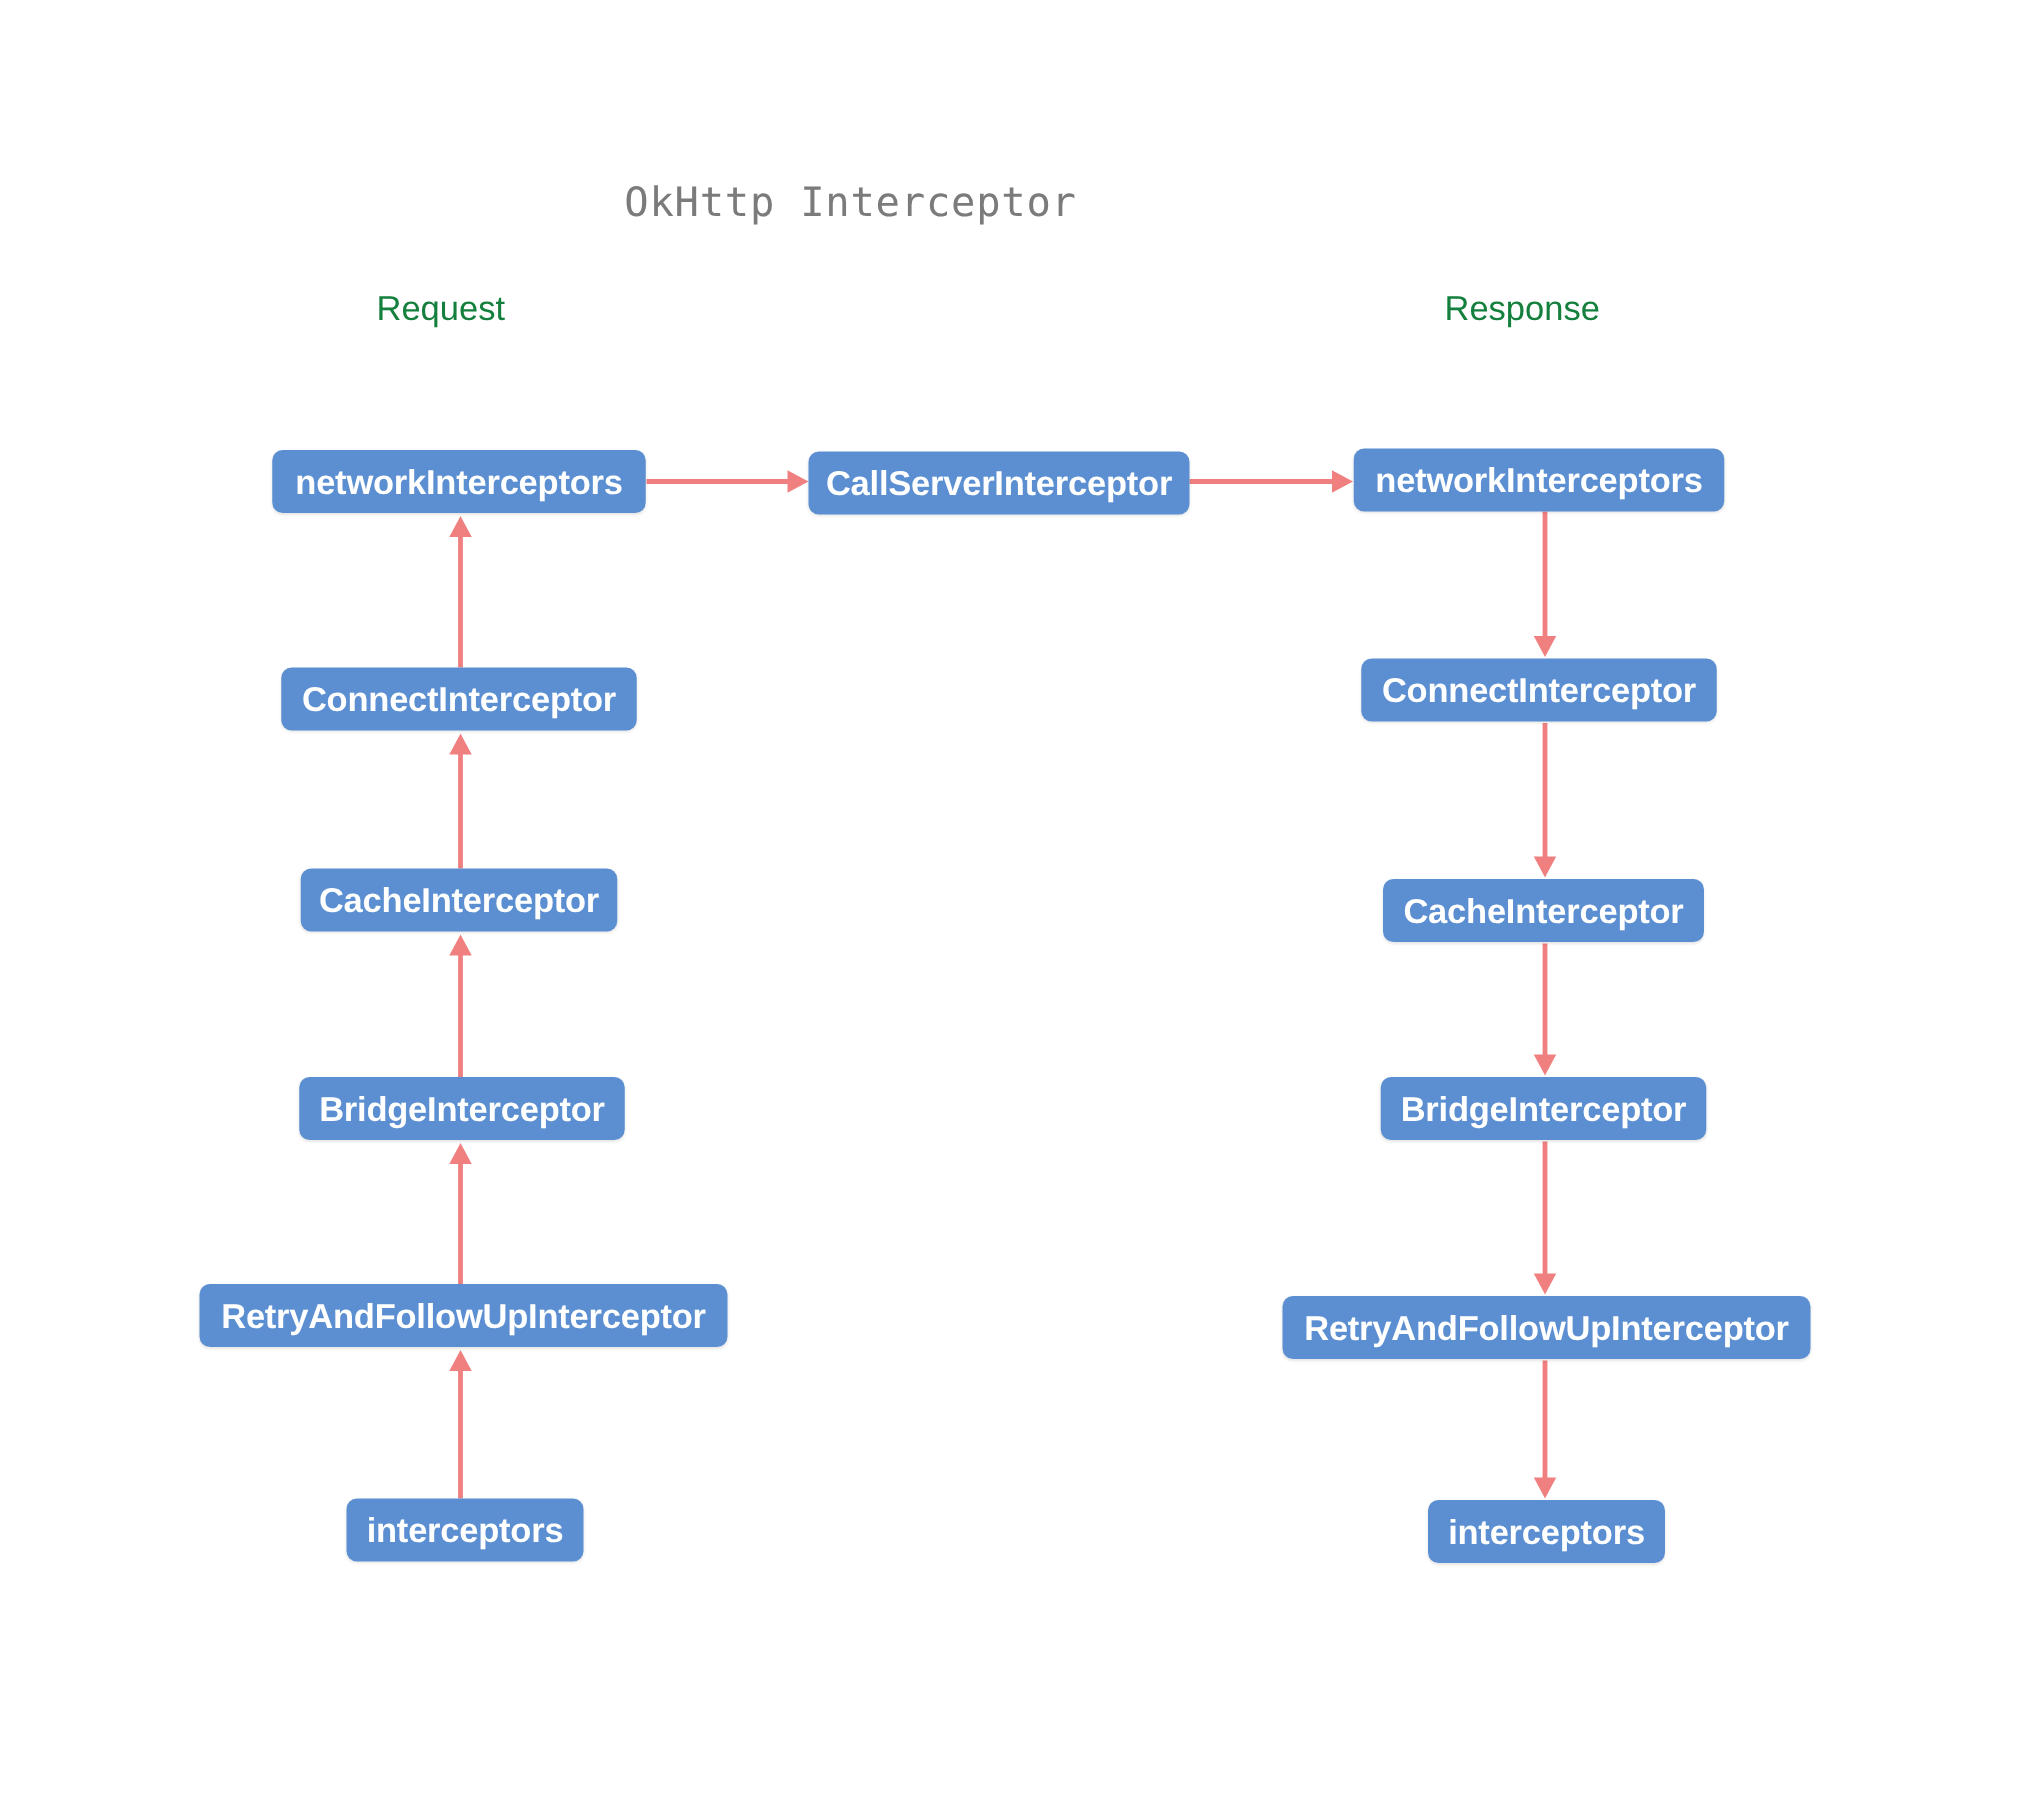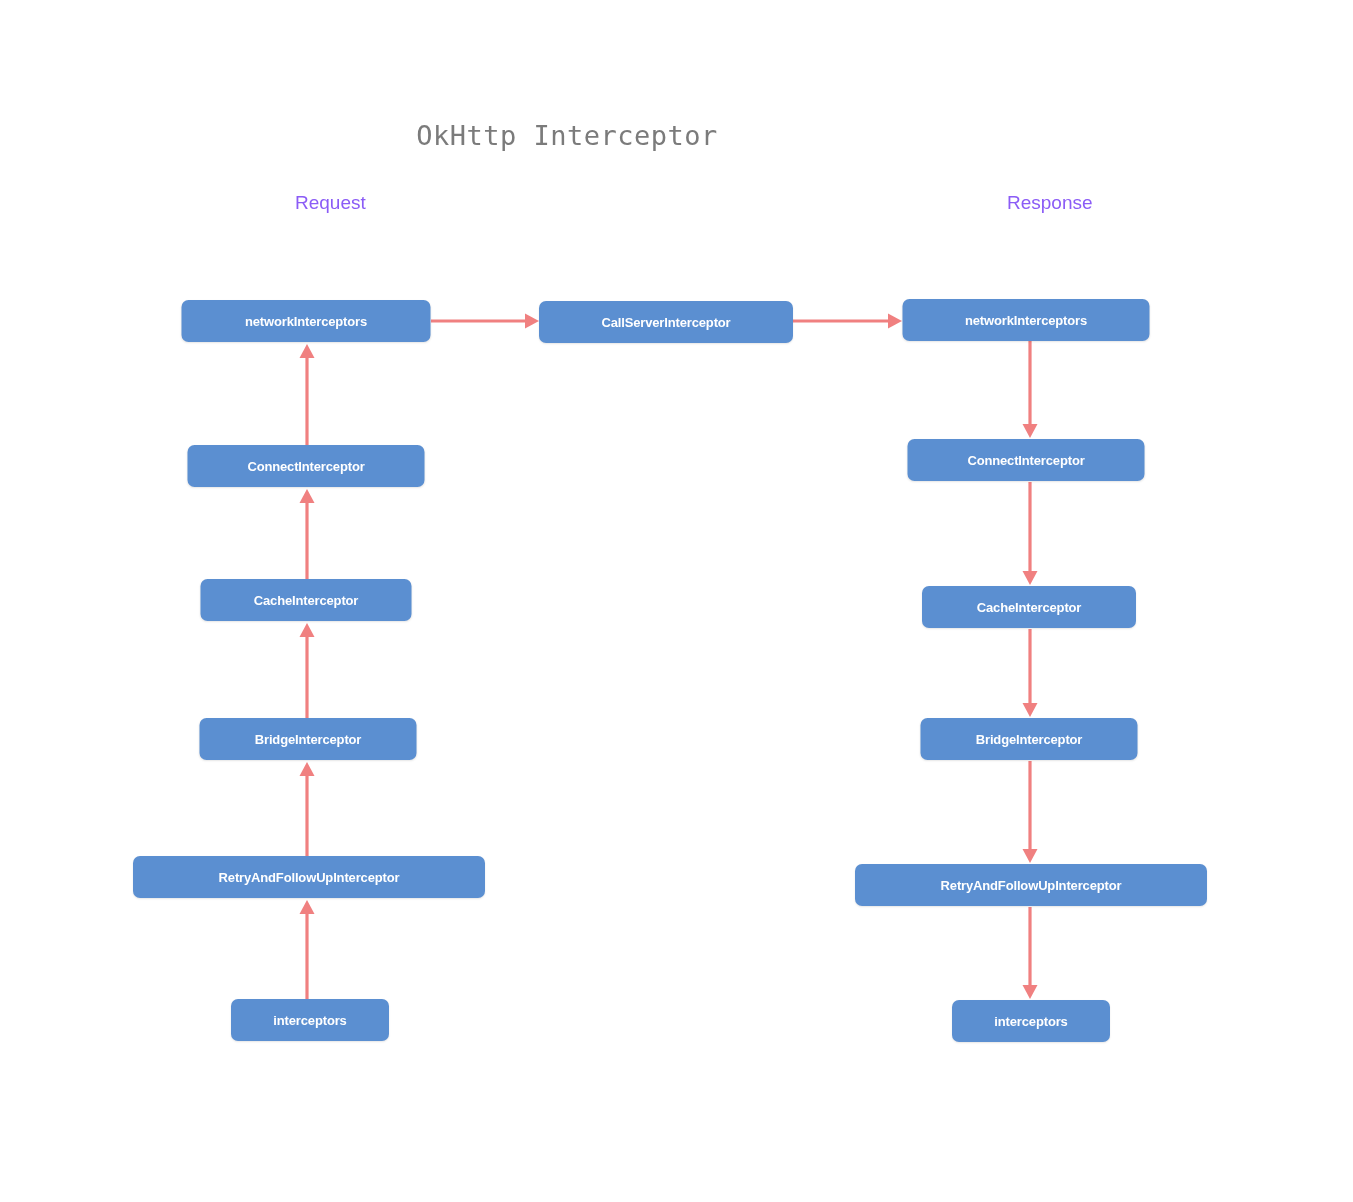--- a/index.html
+++ b/index.html
@@ -25,37 +25,36 @@
     text-align: center;
     font-family: "DejaVu Sans Mono", "Liberation Mono", monospace;
     font-size: 27px;
     color: #7b7b7b;
     letter-spacing: 0.5px;
     white-space: nowrap;
   }
   .column-label {
     position: absolute;
     font-family: "Liberation Sans", sans-serif;
-    font-size: 19px;
-    color: #8b5cf6;
+    font-size: 23px;
+    color: #15803d;
     white-space: nowrap;
-    margin-left: 44px;
   }
   #label-request { left: 251px; top: 192px; }
   #label-response { left: 963px; top: 192px; text-align: center; }
 
   .node {
     position: absolute;
     box-sizing: border-box;
     background: #5b8fd1;
     color: #ffffff;
     border-radius: 7px;
     font-family: "Liberation Sans", sans-serif;
     font-weight: bold;
-    font-size: 13px;
+    font-size: 23px;
     letter-spacing: -0.15px;
     display: flex;
     align-items: center;
     justify-content: center;
     height: 42px;
     white-space: nowrap;
     box-shadow: 0 1px 2px rgba(0,0,0,0.10);
     transform: translate(-50%, -50%);
     padding: 0 18px;
   }

